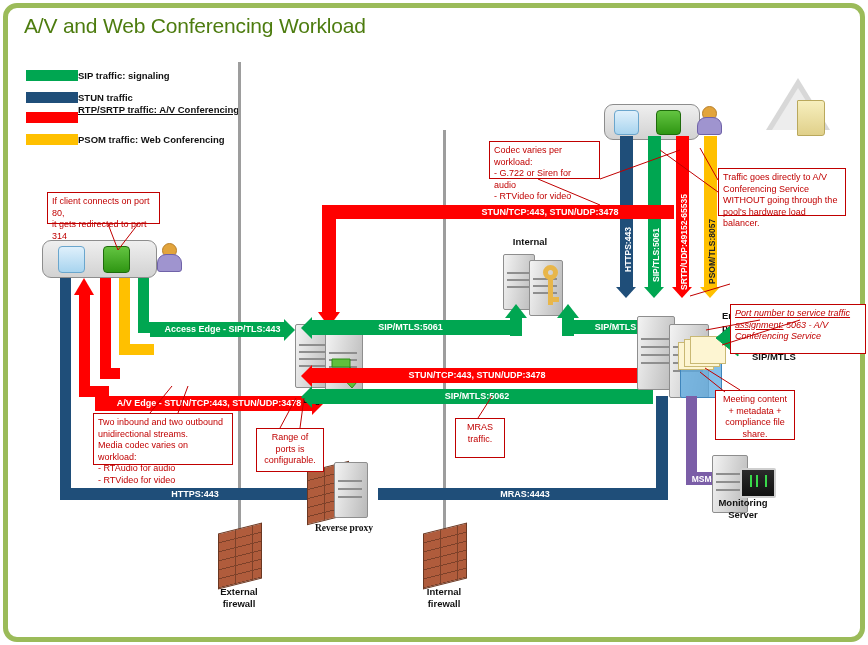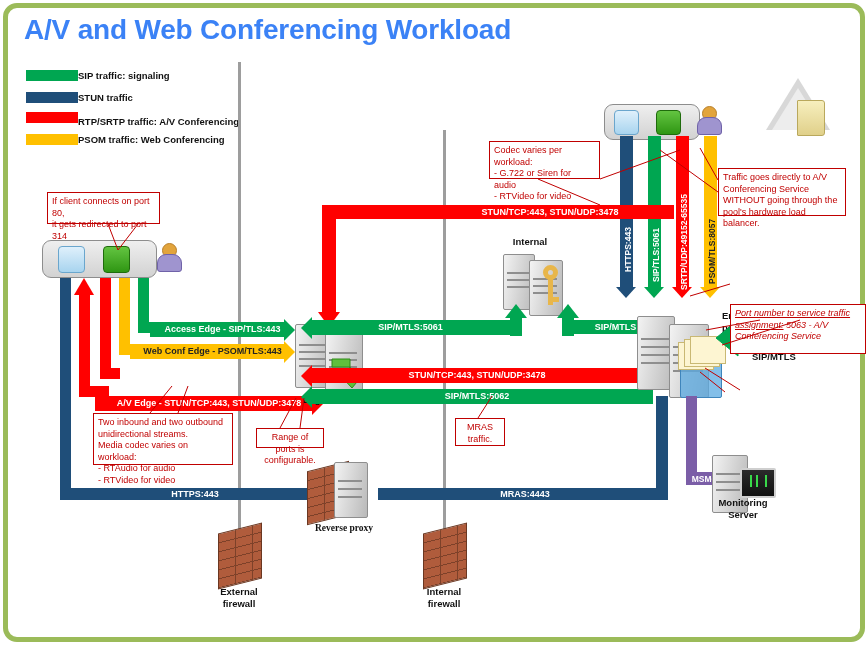--- a/index.html
+++ b/index.html
@@ -10,21 +10,21 @@
   }
   #frame{
     position:absolute;left:3px;top:3px;width:862px;height:639px;
     border:5px solid #9bbb59;border-radius:14px;box-sizing:border-box;
     background:#ffffff;
   }
   #canvas{position:absolute;left:0;top:0;width:868px;height:645px;}
 
   .ttl{
     position:absolute;left:24px;top:14px;
-    font-size:28px;font-weight:bold;color:#3b82f6;
+    font-size:21px;font-weight:normal;color:#4d7c0f;
     letter-spacing:-0.2px;white-space:nowrap;
   }
   .lg-sw{position:absolute;width:52px;height:11px;}
   .lg-tx{position:absolute;font-size:9.5px;font-weight:bold;color:#111;white-space:nowrap;}
 
   
   .cb{
     position:absolute;border:1.6px solid #c00000;background:#ffffff;
     color:#c00000;font-size:9px;line-height:11.5px;
     padding:3px 4px;box-sizing:border-box;
@@ -109,21 +109,21 @@
 
     <div class="ttl">A/V and Web Conferencing Workload</div>
 
     <div class="lg-sw" style="left:26px;top:70px;background:#00a651;"></div>
     <div class="lg-tx" style="left:78px;top:70px;">SIP traffic: signaling</div>
 
     <div class="lg-sw" style="left:26px;top:92px;background:#1f4e79;"></div>
     <div class="lg-tx" style="left:78px;top:92px;">STUN traffic</div>
 
     <div class="lg-sw" style="left:26px;top:112px;background:#ff0000;"></div>
-    <div class="lg-tx" style="left:78px;top:116px;">RTP/SRTP traffic: A/V Conferencing</div>
+    <div class="lg-tx" style="left:78px;top:104px;text-decoration:underline;">RTP/SRTP traffic: A/V Conferencing</div>
 
     <div class="lg-sw" style="left:26px;top:134px;background:#ffc000;"></div>
     <div class="lg-tx" style="left:78px;top:134px;">PSOM traffic: Web Conferencing</div>
 
     <div class="gline" style="left:238px;top:62px;height:520px;"></div>
     <div class="gline" style="left:443px;top:130px;height:452px;"></div>
 
     <div class="clientbar" style="left:604px;top:104px;width:96px;height:36px;"></div>
     <div class="tile blue" style="left:614px;top:110px;width:25px;height:25px;"></div>
     <div class="tile green" style="left:656px;top:110px;width:25px;height:25px;"></div>
@@ -182,25 +182,20 @@
 
     <div style="position:absolute;left:138px;top:322px;width:60px;height:11px;background:#00a651;"></div>
     <div style="position:absolute;left:119px;top:344px;width:35px;height:11px;background:#ffc000;"></div>
     <div style="position:absolute;left:100px;top:368px;width:20px;height:11px;background:#ff0000;"></div>
     <div style="position:absolute;left:79px;top:386px;width:30px;height:11px;background:#ff0000;"></div>
 
     <div class="bar" style="left:150px;top:322px;width:145px;">
       <div class="body" style="background:#00a651;"></div>
       <div class="head" style="border-left:11px solid #00a651;"></div>
       <div class="lbl">Access Edge - SIP/TLS:443</div>
-    </div>
-    <div class="bar" style="left:130px;top:344px;width:165px;">
-      <div class="body" style="background:#ffc000;"></div>
-      <div class="head" style="border-left:11px solid #ffc000;"></div>
-      <div class="lbl dark">Web Conf Edge - PSOM/TLS:443</div>
     </div>
     <div class="bar" style="left:95px;top:368px;width:228px;margin-top:28px;">
       <div class="body" style="background:#ff0000;"></div>
       <div class="head" style="border-left:11px solid #ff0000;"></div>
       <div class="lbl">A/V Edge - STUN/TCP:443, STUN/UDP:3478</div>
     </div>
 
     <div class="srv" style="left:295px;top:320px;width:76px;height:72px;">
       <i style="left:0;top:4px;width:34px;height:62px;"></i>
       <i style="left:30px;top:12px;width:36px;height:62px;"></i>
@@ -340,29 +335,30 @@
 - RTVideo for video</div>
 
     <div class="cb" style="left:718px;top:168px;width:128px;height:48px;">Traffic goes directly to A/V Conferencing Service WITHOUT going through the pool's hardware load balancer.</div>
 
 
     <div class="cb" style="left:730px;top:304px;width:136px;height:50px;font-style:italic;">
       <u>Port number to service traffic assignment:</u>
       <span>5063 - A/V Conferencing Service</span>
     </div>
 
+    <div class="cb ctr" style="left:715px;top:390px;width:80px;height:50px;">Meeting content + metadata + compliance file share.</div>
 
     <div class="cb" style="left:93px;top:413px;width:140px;height:52px;white-space:pre-line;">Two inbound and two outbound unidirectional streams.
 Media codec varies on workload:
 - RTAudio for audio
 - RTVideo for video</div>
 
-    <div class="cb ctr" style="left:256px;top:428px;width:68px;height:20px;">Range of ports is configurable.</div>
-
-    <div class="cb ctr" style="left:455px;top:418px;width:50px;height:28px;">MRAS traffic.</div>
+    <div class="cb ctr" style="left:256px;top:428px;width:68px;height:44px;">Range of ports is configurable.</div>
+
+    <div class="cb ctr" style="left:455px;top:418px;width:50px;height:40px;">MRAS traffic.</div>
 
     <svg style="position:absolute;left:0;top:0;width:868px;height:645px;pointer-events:none;">
       <g stroke="#c00000" stroke-width="1" fill="none">
         <path d="M108 224 L118 250"></path>
         <path d="M138 224 L118 250"></path>
         <path d="M538 179 L600 205"></path>
         <path d="M600 179 L680 150"></path>
         <path d="M718 192 L660 150"></path>
         <path d="M718 180 L700 148"></path>
         <path d="M730 284 L690 296"></path>

